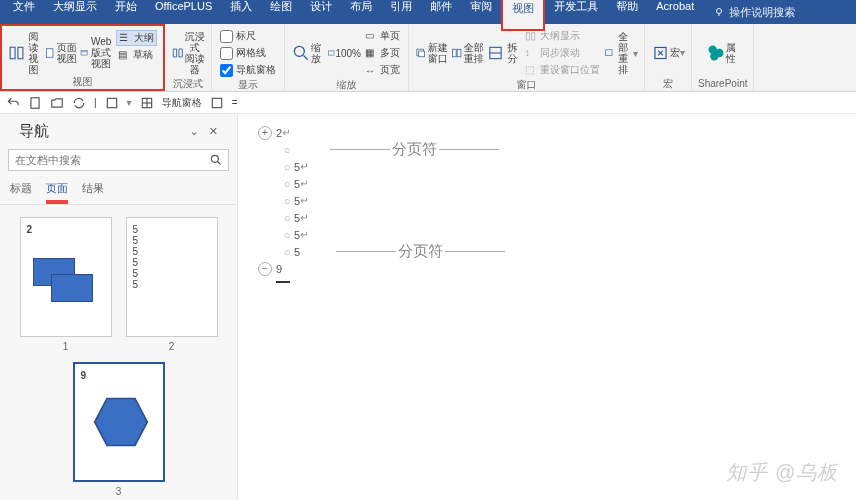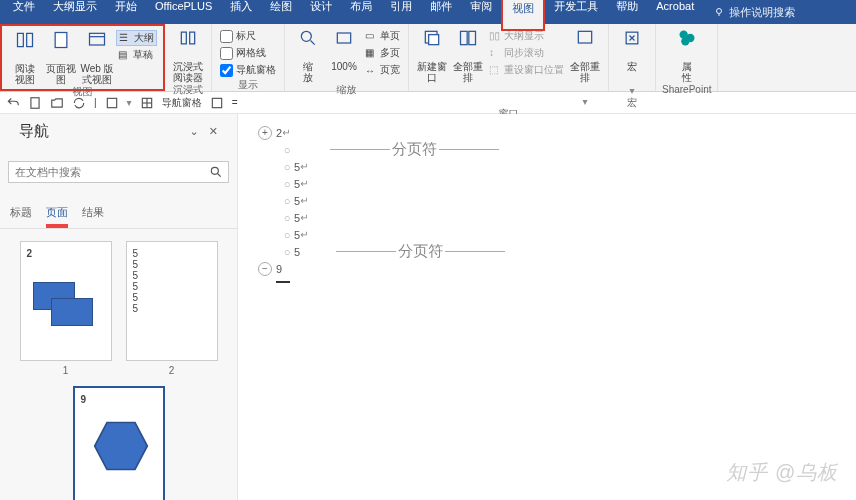--- a/index.html
+++ b/index.html
@@ -7,37 +7,37 @@
 .menubar { background: #2b579a; height: 24px; display: flex; align-items: center; color: #fff; padding-left: 4px; }
 .menubar .mitem { padding: 0 9px; height: 37px; line-height: 24px; cursor: pointer; font-size: 11px; }
 .menubar .mitem.active { background: #f3f3f3; color: #2b579a; }
 .menubar .tell { display: flex; align-items: center; margin-left: 10px; gap: 4px; opacity: .9; }
 .bulb { width: 12px; height: 12px; }
 
 .ribbon { height: 68px; background: #f3f3f3; border-bottom: 1px solid #d4d4d4; display: flex; }
 .rgroup { border-right: 1px solid #e1e1e1; padding: 2px 6px 0; display: flex; flex-direction: column; align-items: center; }
 .rgroup .btns { display: flex; gap: 2px; flex: 1; }
 .rgroup .glabel { font-size: 10px; color: #666; height: 14px; line-height: 14px; }
-.bigbtn { width: 34px; display: flex; flex-direction: column; align-items: center; gap: 13px; font-size: 10px; text-align: center; line-height: 11px; cursor: pointer; padding-top: 2px; }
+.bigbtn { width: 34px; display: flex; flex-direction: row; align-items: center; gap: 0; font-size: 10px; text-align: center; line-height: 11px; cursor: pointer; padding-top: 2px; }
 .bigbtn .ic { width: 20px; height: 20px; }
 .smbtn { display: flex; align-items: center; gap: 3px; font-size: 10px; height: 16px; cursor: pointer; padding: 0 2px; }
 .smbtn .sic { width: 12px; height: 12px; }
 .stackcol { display: flex; flex-direction: column; gap: 1px; padding-top: 2px; }
 .redbox { border: 2px solid #d9372b !important; }
 
 .qat { height: 22px; background: #fff; border-bottom: 1px solid #e5e5e5; display: flex; align-items: center; gap: 8px; padding: 0 6px; }
 .qat .qic { width: 14px; height: 14px; cursor: pointer; }
 .qat .qtxt { font-size: 10px; color: #444; }
 
 .main { display: flex; height: calc(500px - 24px - 68px - 22px); }
 .navpane { width: 238px; border-right: 1px solid #e5e5e5; background: #f7f7f7; display: flex; flex-direction: column; }
 .navhead { display: flex; align-items: center; justify-content: space-between; padding: 8px 19px 4px; }
 .navhead h1 { font-size: 15px; font-weight: normal; color: #333; }
 .navhead .ctl { display: flex; gap: 10px; color: #666; }
-.searchwrap { margin: 16px 8px; position: relative; }
+.searchwrap { margin: 4px 8px; position: relative; }
 .searchwrap input { width: 100%; height: 22px; border: 1px solid #c8c8c8; padding: 0 24px 0 6px; font-size: 11px; outline: none; }
 .searchwrap .sicon { position: absolute; right: 6px; top: 4px; width: 14px; height: 14px; }
 .navtabs { display: flex; gap: 14px; padding: 6px 10px 0; border-bottom: 1px solid #e1e1e1; }
 .navtabs .t { font-size: 11px; padding-bottom: 4px; cursor: pointer; color: #666; }
 .navtabs .t.active { color: #2b579a; border-bottom: 4px solid #ef4444; }
 .thumbs { flex: 1; overflow: auto; padding: 12px 8px; }
 .trow { display: flex; gap: 14px; justify-content: center; margin-bottom: 10px; }
 .thumb { width: 92px; }
 .thumb .page { width: 92px; height: 120px; background: #fff; border: 1px solid #ccc; padding: 6px; font-size: 10px; position: relative; }
 .thumb .page.sel { border: 2px solid #2b579a; }
@@ -198,20 +198,27 @@
           </svg>
           <span>新建窗口</span>
         </div>
       <div class="bigbtn">
           <svg class="ic" viewBox="0 0 24 24" fill="none" stroke="#2b579a" stroke-width="1.5">
             <rect x="3" y="4" width="8" height="16"></rect>
             <rect x="13" y="4" width="8" height="16"></rect>
           </svg>
           <span>全部重排</span>
         </div>
+      <div class="bigbtn">
+          <svg class="ic" viewBox="0 0 24 24" fill="none" stroke="#2b579a" stroke-width="1.5">
+            <rect x="4" y="4" width="16" height="16"></rect>
+            <line x1="4" y1="12" x2="20" y2="12"></line>
+          </svg>
+          <span>拆分</span>
+        </div>
       <div class="stackcol" style="opacity:.5">
         <div class="smbtn">
             <span class="sic">▯▯</span>
             <span>大纲显示</span>
           </div>
         <div class="smbtn">
             <span class="sic">↕</span>
             <span>同步滚动</span>
           </div>
         <div class="smbtn">

